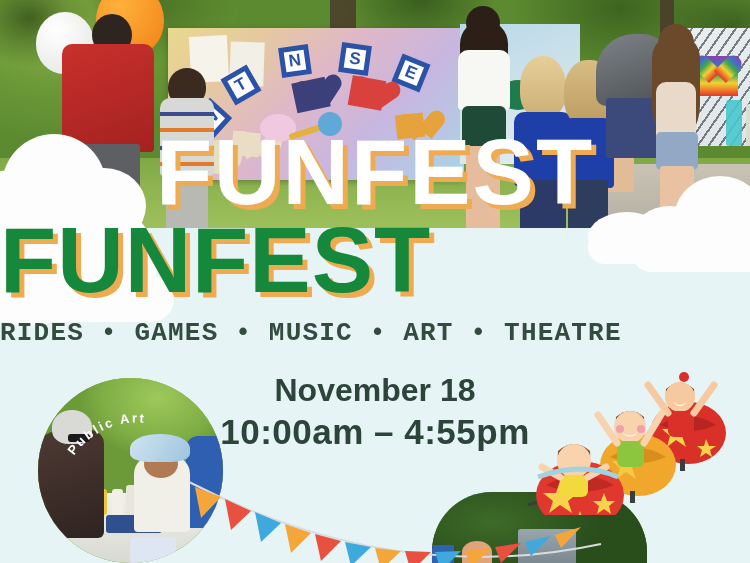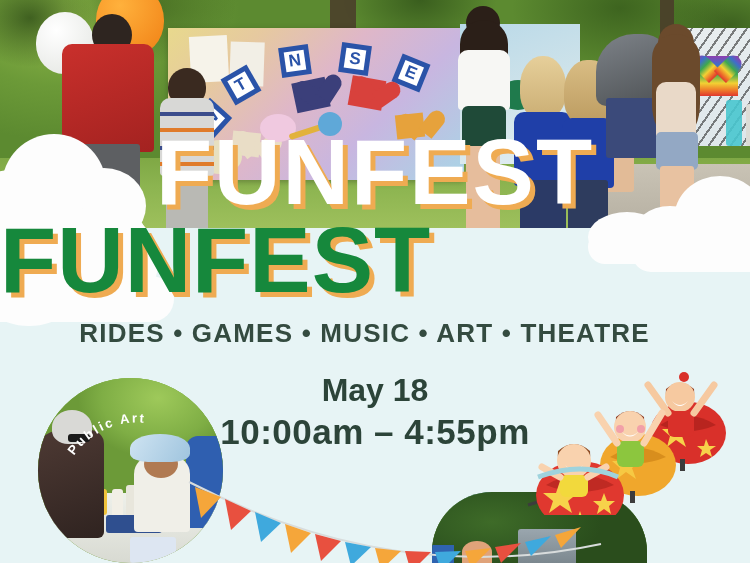--- a/index.html
+++ b/index.html
@@ -120,22 +120,21 @@
     font-weight:bold;
     font-size:92px;
     letter-spacing:1px;
     color:#16883c;
     text-shadow:5px 5px 0 #efab52;
     line-height:1;
     z-index:41;
   }
   .subtitle {
     position:absolute; left:0; top:318px; width:729px;
-    text-align:center;
-    font-family:Liberation Sans, sans-serif;
+    font-family:Liberation Mono, monospace;
     font-weight:bold;
     font-size:26px;
     letter-spacing:1.2px;
     color:#344b40;
     z-index:42;
   }
   .date-line {
     position:absolute; left:0; top:372px; width:750px;
     text-align:center;
     font-family:"Liberation Sans", sans-serif;
@@ -364,21 +363,21 @@
     <b style="left:0;top:58px;width:150px;height:38px;border-radius:20px;"></b>
   </div>
   <div class="cloud" style="left:588px;top:194px;width:180px;height:60px;z-index:25;">
     <b style="left:0;top:18px;width:78px;height:50px;"></b>
     <b style="left:0;top:36px;width:180px;height:34px;border-radius:18px;"></b>
   </div>
 
   <div class="family">FUNFEST</div>
   <div class="funfest">FUNFEST</div>
   <div class="subtitle">RIDES • GAMES • MUSIC • ART • THEATRE</div>
-  <div class="date-line">May 18</div>
+  <div class="date-line">November 18</div>
   <div class="time-line">10:00am – 4:55pm</div>
 
   <div class="photo-circle">
     <div class="pc-bg"></div>
     <div class="pc-table"></div>
     <div style="position:absolute;left:26px;bottom:38px;width:40px;height:34px;background:#f2f0e8;border:2px solid #dcdad1;"></div>
     <div class="pc-bottles" style="position:absolute;left:74px;bottom:44px;width:11px;height:30px;background:#f2efe6;"></div>
     <div class="pc-bottles" style="position:absolute;left:88px;bottom:46px;width:11px;height:32px;background:#e8e6dc;"></div>
     <div class="pc-bottles" style="position:absolute;left:102px;bottom:42px;width:12px;height:28px;background:#3fb6c4;"></div>
     <div class="pc-bottles" style="position:absolute;left:60px;bottom:48px;width:9px;height:26px;background:#f0c33c;"></div>

